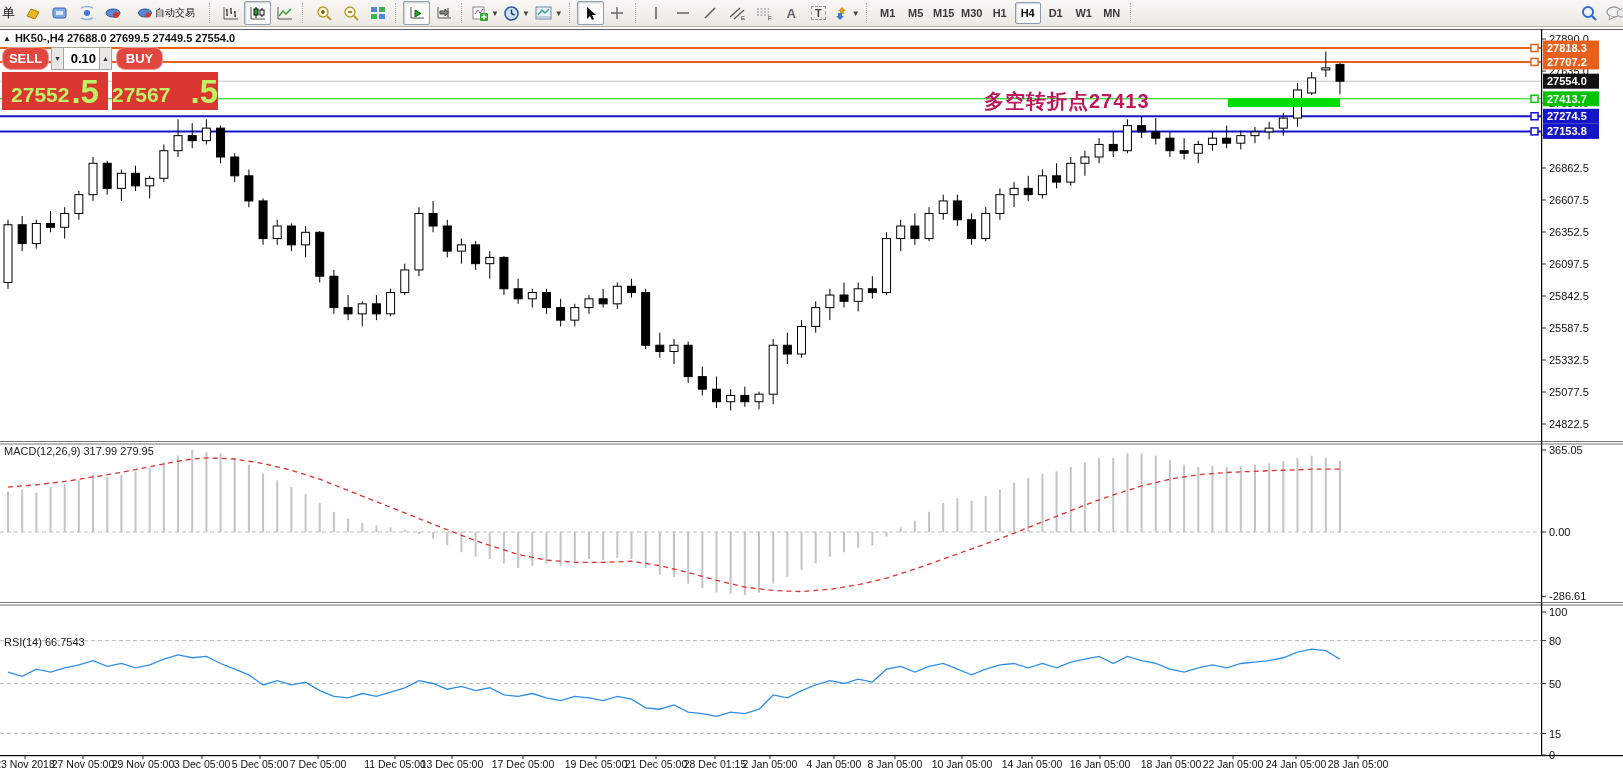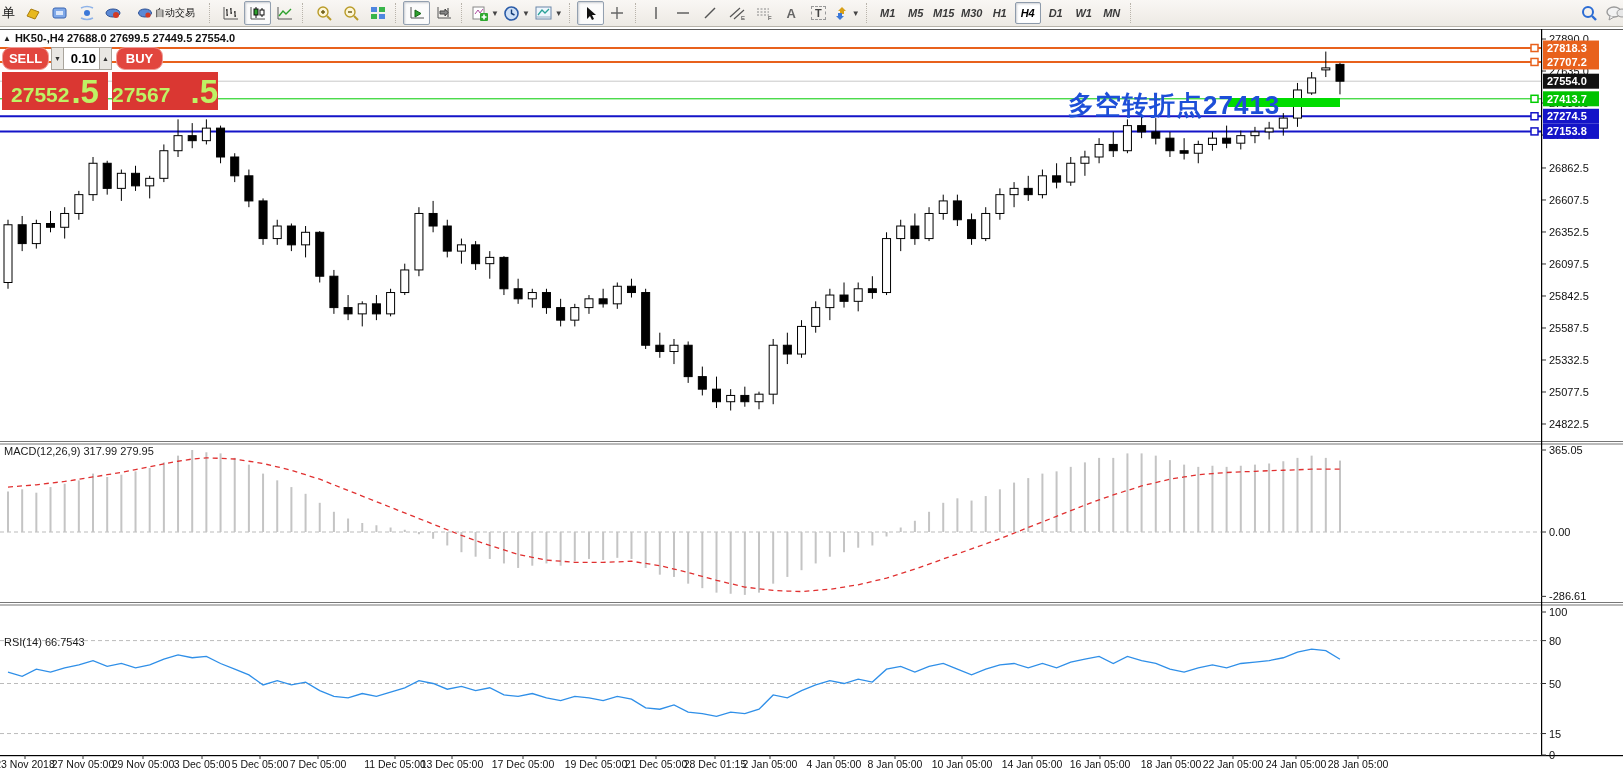--- a/index.html
+++ b/index.html
@@ -17,21 +17,21 @@
   .dd{font-size:8px;color:#444;margin-left:2px;}
   .tf-btn{min-width:24px;height:20px;margin:0 1px;display:flex;align-items:center;justify-content:center;
     font-size:11px;font-weight:bold;color:#3a3a3a;border:1px solid transparent;border-radius:2px;}
   .tf-btn.pressed{background:#fff;border:1px solid #8e9bab;box-shadow:inset 1px 1px 2px rgba(60,70,90,.25);color:#000;}
   .tb-right{margin-left:auto;display:flex;align-items:center;}
   .chart-top-border{position:absolute;top:29px;left:0;width:1623px;height:1px;background:#5a5a5a;}
   
   #chart-svg{position:absolute;top:0;left:0;}
   .chart-header{position:absolute;top:32px;left:3px;font-size:11px;font-weight:bold;color:#111;display:flex;align-items:center;}
   .chart-header .tri{font-size:8px;margin-right:4px;color:#222;}
-  .annotation{position:absolute;top:88px;left:1068px;font-size:26px;font-weight:bold;color:#1d4ed8;white-space:nowrap;letter-spacing:1px;}
+  .annotation{position:absolute;top:88px;left:984px;font-size:20px;font-weight:bold;color:#be185d;white-space:nowrap;letter-spacing:1px;}
   .ind-label{position:absolute;font-size:11px;color:#1a1a1a;}
   
   .trade-panel{position:absolute;top:47px;left:2px;width:216px;}
   .tp-top{display:flex;height:23px;}
   .tp-btn{width:47px;height:23px;background:#e2463e;border:1px solid #ef9b94;border-radius:9px;
     color:#fff;font-size:13px;font-weight:bold;display:flex;align-items:center;justify-content:center;padding:0;}
   .tp-stepper{display:flex;height:23px;margin-left:2px;justify-content:flex-end;}
   .step{width:13px;height:23px;background:#e9e7e3;border:1px solid #a9a49c;display:flex;align-items:center;justify-content:center;
     font-size:7px;color:#333;padding:0;}
   .vol{width:32px;height:21px;background:#fff;border-top:1px solid #a9a49c;border-bottom:1px solid #a9a49c;
@@ -212,21 +212,21 @@
       <span style="font-size:11px;color:#444;font-weight:bold;border:1px dashed #999;padding:0 3px;">T</span>
     </div>
     <div class="tb-btn">
       <svg width="16" height="16">
           <polygon points="5,2 9,6 7,6 7,9 3,9 3,6 1,6" fill="#d8a018" transform="translate(3,0)"></polygon>
           <polygon points="5,14 1,10 3,10 3,7 7,7 7,10 9,10" fill="#3b78d8" transform="translate(1,1)"></polygon>
         </svg>
       <span class="dd">▼</span>
     </div>
     <div class="tb-sep"></div>
-    <div id="tf-bar" style="display:flex;align-items:center;font-style:italic;">
+    <div id="tf-bar" style="display:flex;align-items:center;">
         <div class="tf-btn">M1</div>
         <div class="tf-btn">M5</div>
         <div class="tf-btn">M15</div>
         <div class="tf-btn">M30</div>
         <div class="tf-btn">H1</div>
         <div class="tf-btn pressed">H4</div>
         <div class="tf-btn">D1</div>
         <div class="tf-btn">W1</div>
         <div class="tf-btn">MN</div>
       </div>

